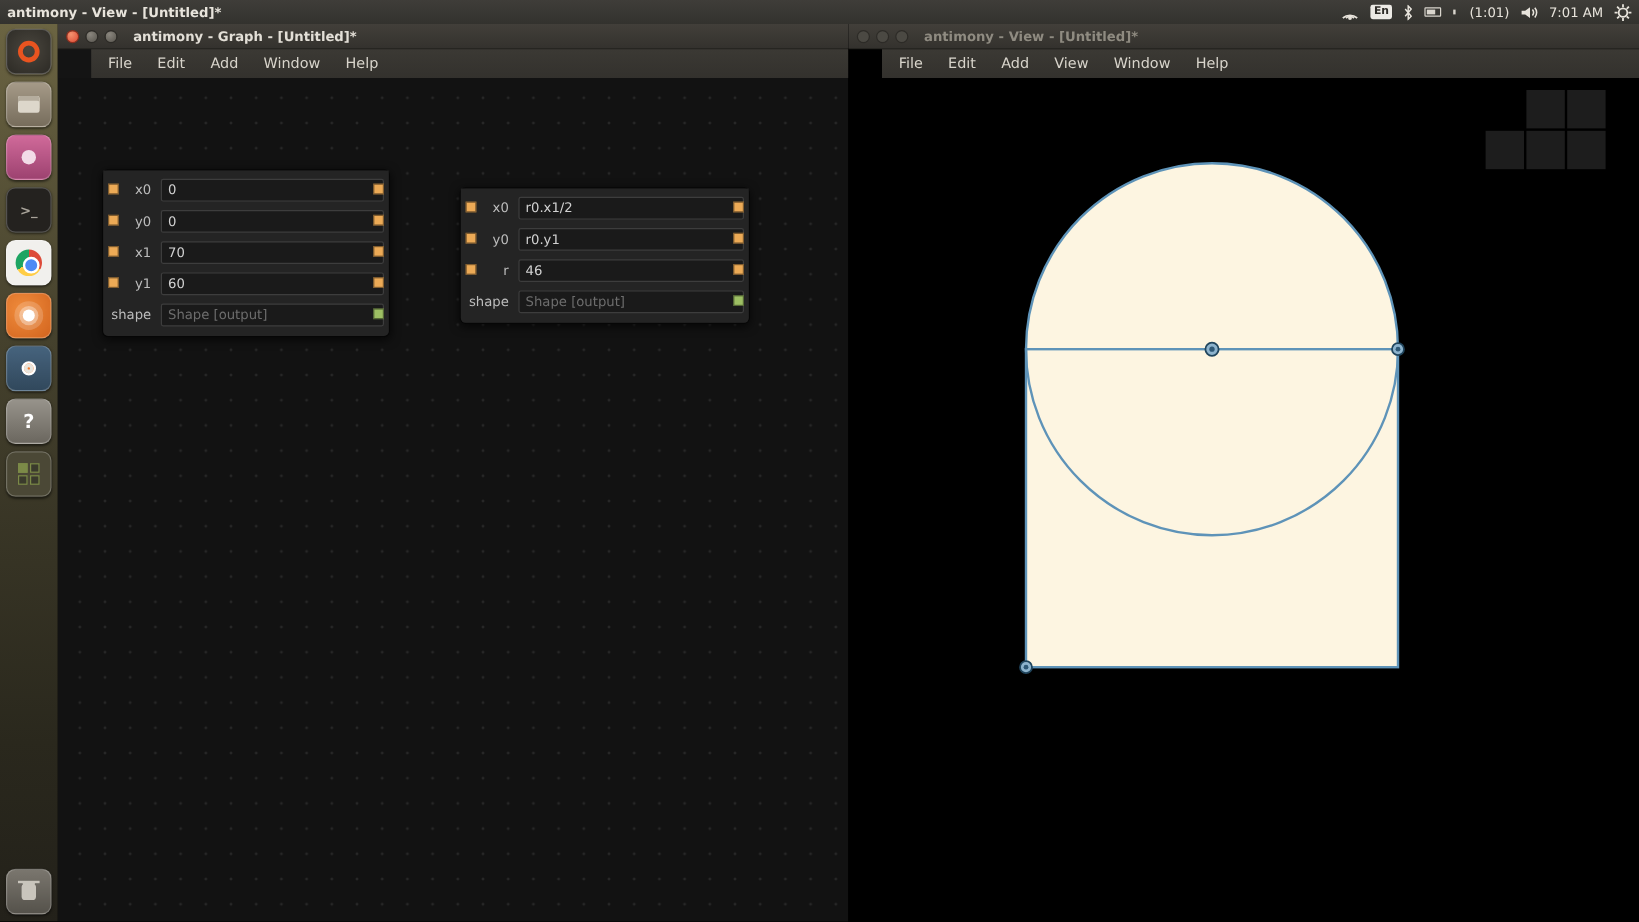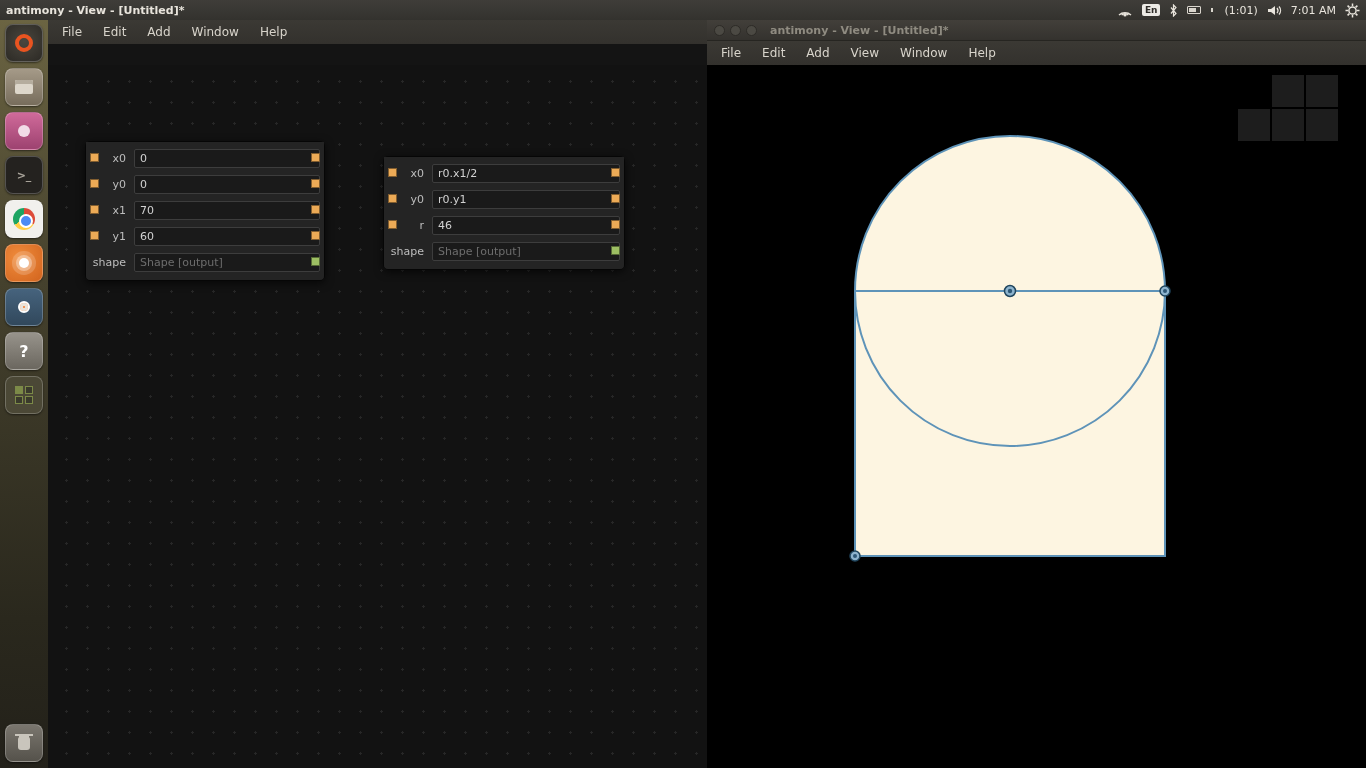--- a/index.html
+++ b/index.html
@@ -60,21 +60,21 @@
   .titlebar { height:21px; display:flex; align-items:center; padding:0 7px;
     background:linear-gradient(#423f3a,#34322e); border-bottom:1px solid #262521; }
   .wbtn { width:11px; height:11px; border-radius:50%; margin-right:5px; flex:0 0 auto; }
   .wbtn.close-f { background:radial-gradient(circle at 35% 30%,#f4926f,#dd4b35); border:1px solid #8e2f1e; }
   .wbtn.gray-f { background:radial-gradient(circle at 35% 30%,#8a867e,#57544d); border:1px solid #2d2b27; }
   .wbtn.unf { background:#4b4943; border:1px solid #2d2b27; }
   .wtitle { font-size:11px; font-weight:bold; margin-left:8px; white-space:nowrap; }
   .wtitle.focused { color:#e3dfd7; }
   .wtitle.unfocused { color:#8f8b81; }
   .menubar { height:24px; display:flex; align-items:center; gap:21px; padding:0 14px;
-    background:linear-gradient(#3b3934,#33312d); font-size:12px; color:#d8d4cb; }
+    background:linear-gradient(#3b3934,#33312d); font-size:12px; color:#d8d4cb;margin-left:28px; }
   .menubar span { cursor:default; }
 
   
   .graph-win { left:48px; width:659px; background:#141414; }
   .graph-canvas { position:absolute; left:0; top:45px; width:659px; height:703px;
     background-color:#121212;
     background-image:radial-gradient(circle,#272727 1px,transparent 1.4px);
     background-size:21px 21px; background-position:8px 6px; }
 
   .node { position:absolute; border-radius:5px; border:1px solid #060606;
@@ -183,20 +183,26 @@
         <i></i>
         <i></i>
       </b>
   </div>
   <div class="tile ic-trash">
       <b></b>
     </div>
 </div>
 
 <div class="win graph-win">
+  <div class="titlebar">
+    <span class="wbtn close-f"></span>
+    <span class="wbtn gray-f"></span>
+    <span class="wbtn gray-f"></span>
+    <span class="wtitle focused">antimony - Graph - [Untitled]*</span>
+  </div>
   <div class="menubar">
     <span>File</span>
     <span>Edit</span>
     <span>Add</span>
     <span>Window</span>
     <span>Help</span>
   </div>
   <div class="graph-canvas">
 
     <div class="node" style="left:37px; top:76px; width:240px;">

